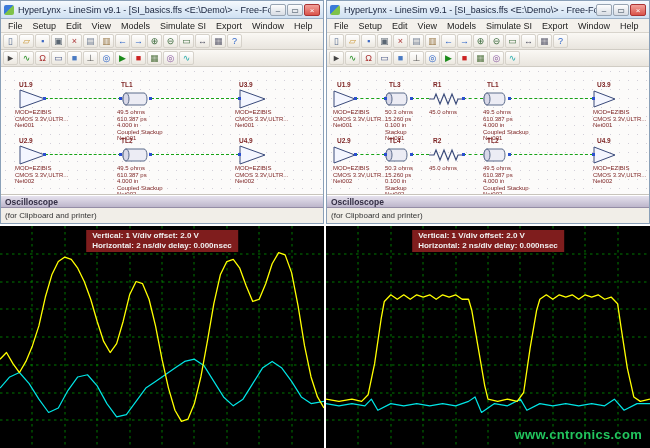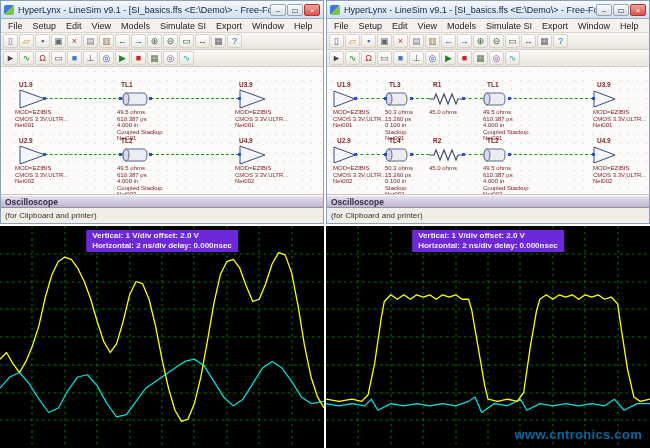--- a/index.html
+++ b/index.html
@@ -62,21 +62,21 @@
             font-size: 8.5px; font-weight: bold; color: #332e44; line-height: 12px;
             padding-left: 4px; }
   .statusbar { height: 15px; flex: none; background: #f1eee8; font-size: 8px; color: #333;
                line-height: 15px; padding-left: 4px; }
 
   
   .scope { position: relative; background: #000; overflow: hidden; width: 100%; height: 100%; }
   .scopegrid { position: absolute; left: 0; top: 0; }
   .trace { position: absolute; left: 0; top: 0; width: 100%; height: 100%; }
   .scopehdr { position: absolute; top: 4px; left: 50%; transform: translateX(-50%);
-              background: #6d28d9; padding: 1px 6px; font-size: 8px; font-weight: bold;
+              background: #7f1d1d; padding: 1px 6px; font-size: 8px; font-weight: bold;
               color: #f0f0f0; white-space: nowrap; line-height: 10px; }
   .watermark { position: absolute; right: 8px; bottom: 6px; font-size: 13px;
                font-weight: bold; letter-spacing: 0.3px; }
 </style>
 </head>
 <body>
 
 <div class="page">
 
   <div class="window">
@@ -594,16 +594,16 @@
       <path d="M0 28H324M0 56H324M0 83H324M0 111H324M0 139H324M0 167H324M0 194H324" fill="none" stroke-width="0.8" stroke-dasharray="2.5 3.5" opacity="0.9" stroke="#00a800"></path>
     </svg>
     <svg class="trace" viewBox="0 0 100 100" preserveAspectRatio="none">
       <polyline fill="none" stroke-width="1.2" stroke-linejoin="round" vector-effect="non-scaling-stroke" stroke="#00e5e5" points="0,80 4,81 8,80 12,81 14,78 16,83 20,80 24,81 28,80 32,81 36,80 40,81 44,79 46,77 48,84 52,80 56,81 60,78 62,83 66,80 70,81 74,80 78,81 82,80 86,81 89,78 92,83 96,80 100,80"></polyline>
       <polyline fill="none" stroke-width="1.3" stroke-linejoin="round" vector-effect="non-scaling-stroke" stroke="#ffff00" points="0,78 4,79 8,78 11,79 13,76 15,62 17,42 18,34 20,31 22,33 24,31 26,33 28,31 30,32 32,31 34,33 36,31 38,32 40,31 42,33 44,33 45,38 47,55 49,72 50,78 53,79 56,78 59,79 61,75 63,55 65,38 66,33 68,31 70,33 72,31 74,32 76,31 78,33 80,31 82,32 84,31 86,33 88,32 90,35 91,45 93,64 95,77 97,79 100,78"></polyline>
     </svg>
     <div class="scopehdr">
       <div>Vertical: 1  V/div offset: 2.0 V</div>
       <div>Horizontal: 2 ns/div delay: 0.000nsec</div>
     </div>
-    <div class="watermark" style="color: #0369a1;">www.cntronics.com</div>
+    <div class="watermark" style="color: #22c55e;">www.cntronics.com</div>
   </div>
 
 </div>
 
 </body></html>

